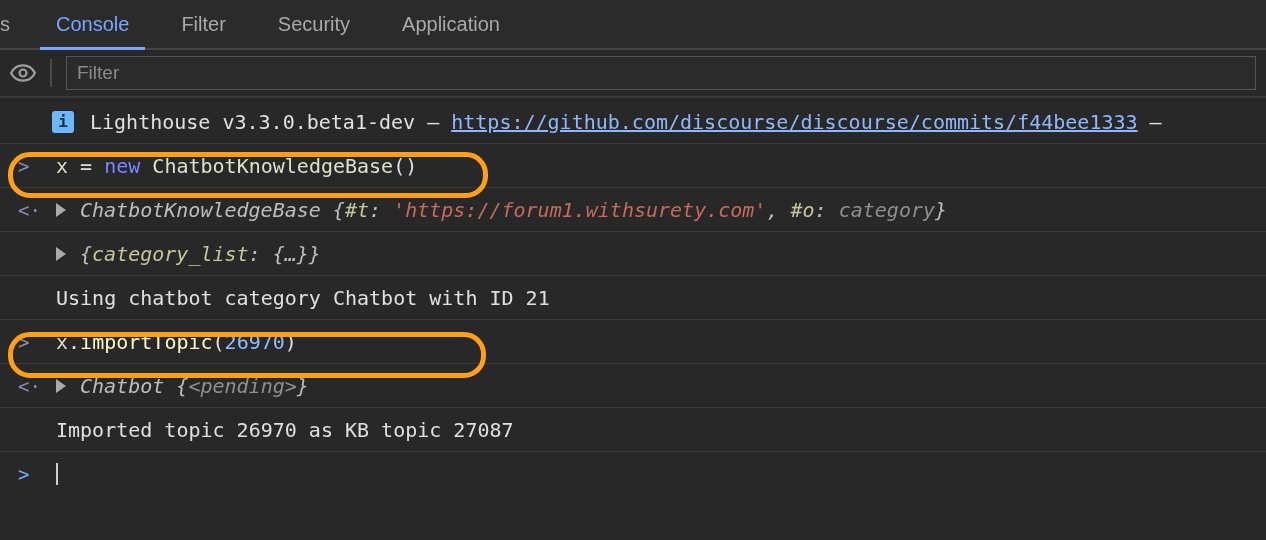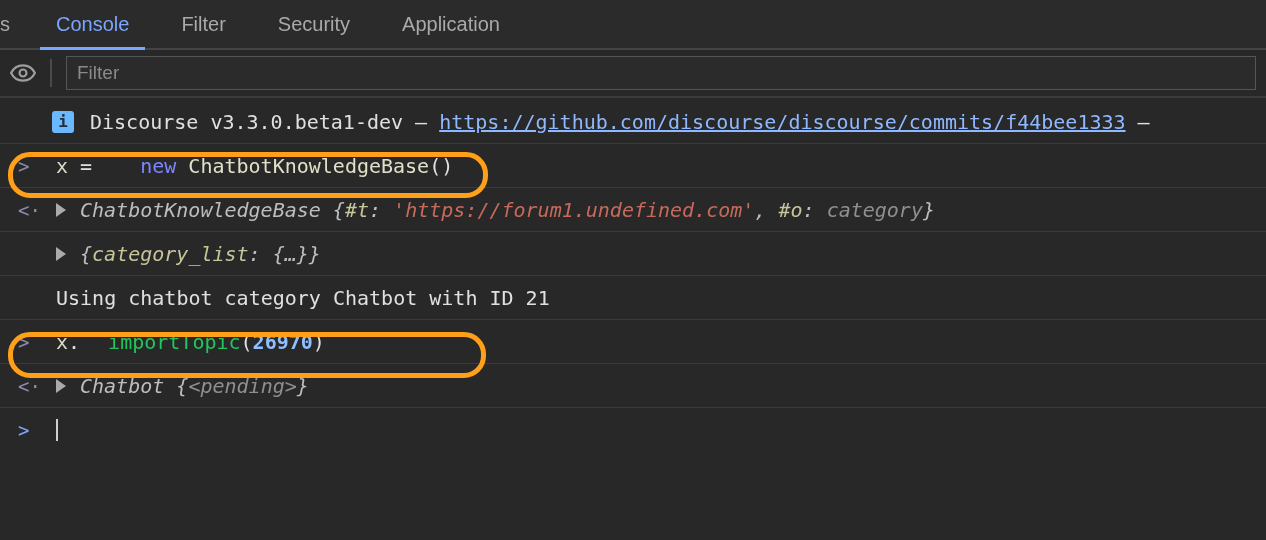--- a/index.html
+++ b/index.html
@@ -102,27 +102,27 @@
     border-radius: 3px;
     color: #203040;
     display: inline-flex;
     align-items: center; justify-content: center;
     font-weight: 700;
     font-size: 16px;
     margin-right: 8px;
     flex: 0 0 22px;
   }
   .link { color: #8fb8ff; text-decoration: underline; text-align: center; }
-  .kw-new { color: #7b86ff; margin-left: 36px; }
+  .kw-new { color: #7b86ff; }
   .kw-var { color: #dcdcc8; }
   .kw-cls { color: #e1e0c8; }
   .kw-str { color: #c76a5b; }
-  .kw-num { color: #8fbfff; font-weight: bold; }
+  .kw-num { color: #8fbfff; }
   .kw-prop { color: #c7c59a; }
-  .kw-fn { color: #22c55e; margin-left: 28px; }
+  .kw-fn { color: #fef9c3; }
   .italic { font-style: italic; color: #bdbdbd; }
   .gray-italic { font-style: italic; color: #8f8f8f; }
   .caret-line {
     width: 2px; height: 22px; background: #cfcfcf;
     animation: blink 1.1s steps(1) infinite;
   }
   @keyframes blink { 50% { opacity: 0; } }
   
   .annot {
     position: absolute;
@@ -177,40 +177,40 @@
   <input class="filter-input" placeholder="Filter" style="">
 </div>
 
 <div class="console mono">
 
   <div class="row">
     <div class="gutter"></div>
     <div class="content-cell nowrap">
       <span class="info-glyph">i</span>
       <span>
-        <span>Discourse v3.3.0.beta1-dev — </span><a class="link" href="#"><span>https://github.com/discourse/discourse/commits/f44bee1333</span></a><span> —</span>
+        <span>Lighthouse v3.3.0.beta1-dev — </span><a class="link" href="#"><span>https://github.com/discourse/discourse/commits/f44bee1333</span></a><span> —</span>
       </span>
     </div>
   </div>
 
   <div class="row">
     <div class="gutter">&gt;</div>
     <div class="content-cell subindent">
       <span>
         <span class="kw-var">x</span><span> = </span><span class="kw-new">new</span><span> </span><span class="kw-cls">ChatbotKnowledgeBase</span><span>()</span>
       </span>
     </div>
   </div>
 
   <div class="row">
     <div class="gutter">&lt;·</div>
     <div class="content-cell subindent">
       <span class="tri"></span>
       <span class="italic">
-        <span>ChatbotKnowledgeBase</span><span> {</span><span class="kw-prop">#t</span><span>: </span><span class="kw-str">'https://forum1.undefined.com'</span><span>, </span><span class="kw-prop">#o</span><span>: </span><span class="gray-italic">category</span><span>}</span>
+        <span>ChatbotKnowledgeBase</span><span> {</span><span class="kw-prop">#t</span><span>: </span><span class="kw-str">'https://forum1.withsurety.com'</span><span>, </span><span class="kw-prop">#o</span><span>: </span><span class="gray-italic">category</span><span>}</span>
       </span>
     </div>
   </div>
 
   <div class="row">
     <div class="gutter"></div>
     <div class="content-cell subindent">
       <span class="tri"></span>
       <span class="italic">
         <span>{</span><span class="kw-prop">category_list</span><span>: </span><span>{…}</span><span>}</span>
@@ -237,20 +237,26 @@
   <div class="row">
     <div class="gutter">&lt;·</div>
     <div class="content-cell subindent">
       <span class="tri"></span>
       <span class="italic">
         <span>Chatbot</span><span> {</span><span class="gray-italic">&lt;pending&gt;</span><span>}</span>
       </span>
     </div>
   </div>
 
+  <div class="row">
+    <div class="gutter"></div>
+    <div class="content-cell subindent">
+      <span>Imported topic 26970 as KB topic 27087</span>
+    </div>
+  </div>
 
   <div class="row noborder">
     <div class="gutter" style="color:#7aa6ff">&gt;</div>
     <div class="content-cell subindent">
       <span class="caret-line"></span>
     </div>
   </div>
 
 </div>
 

